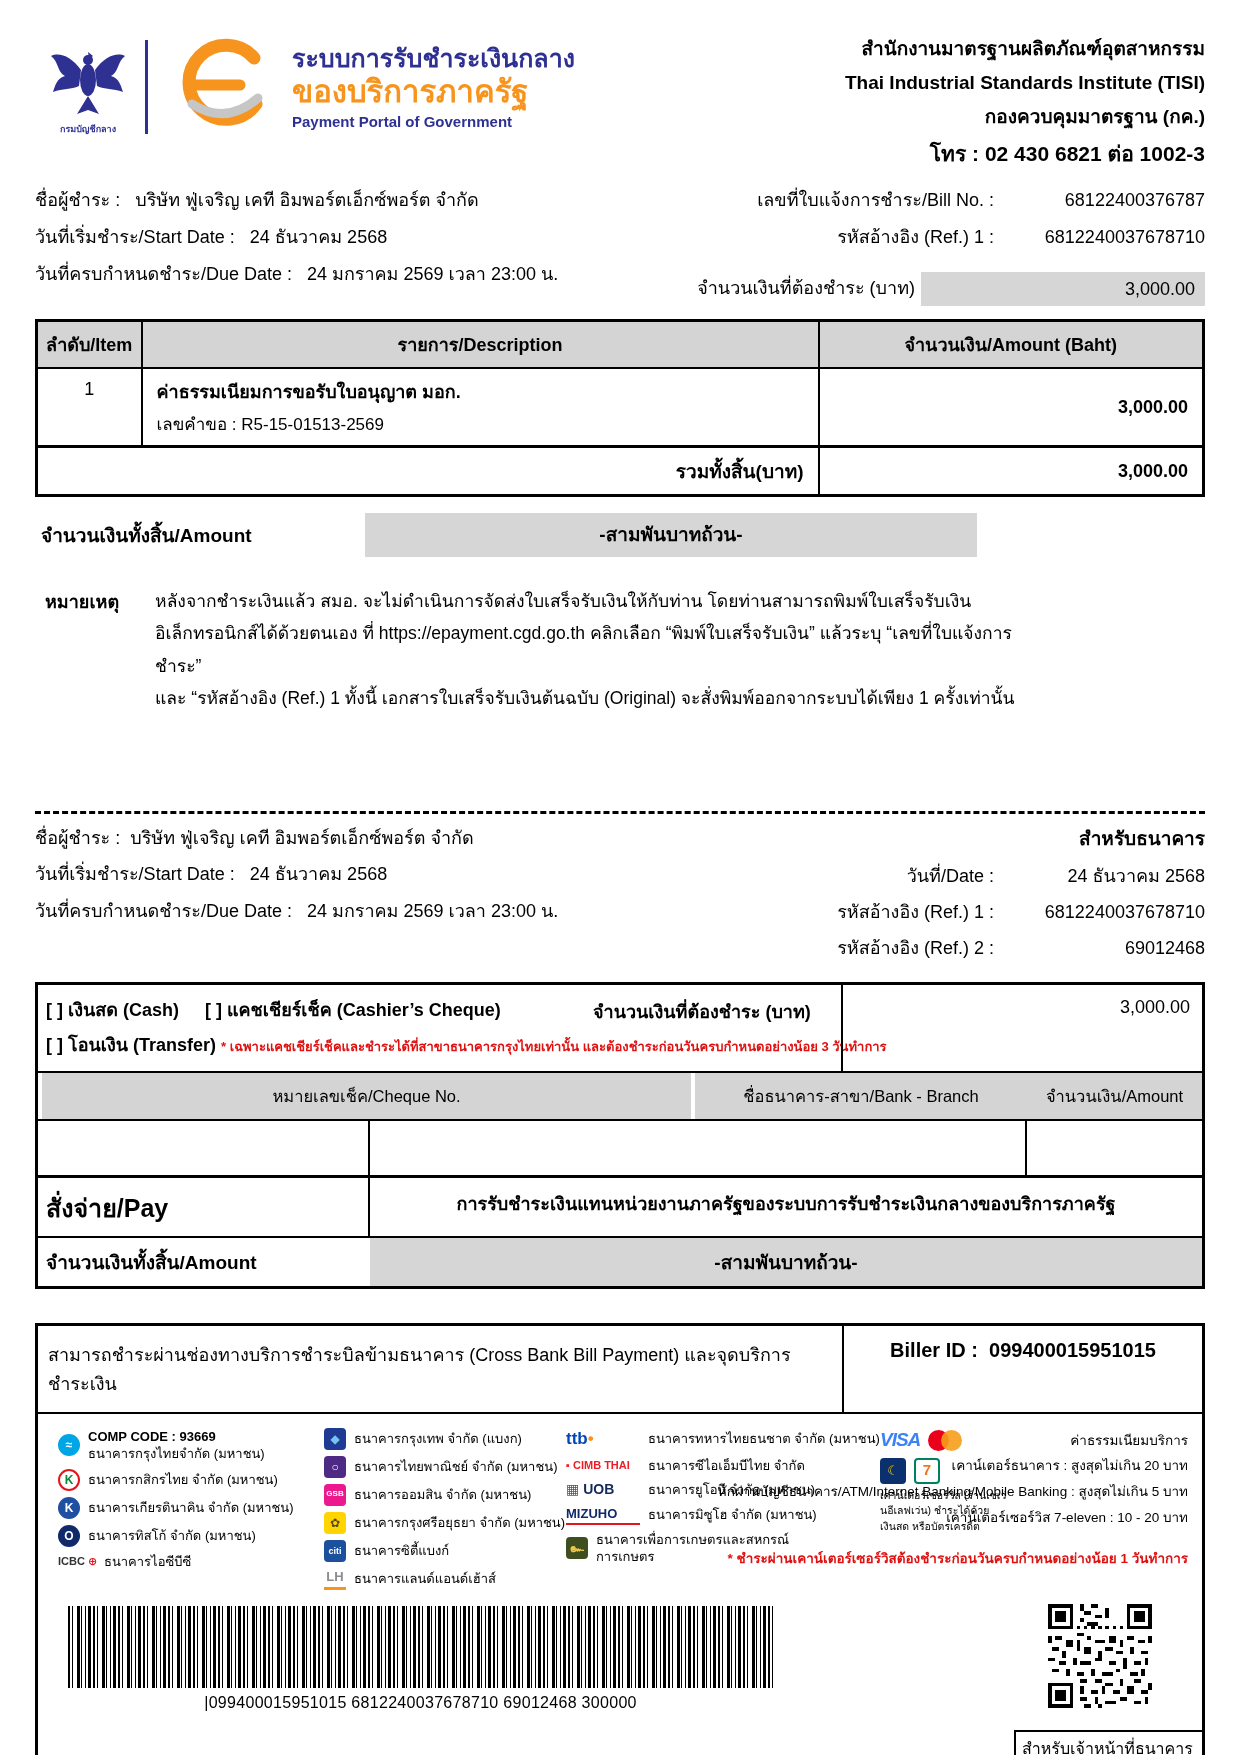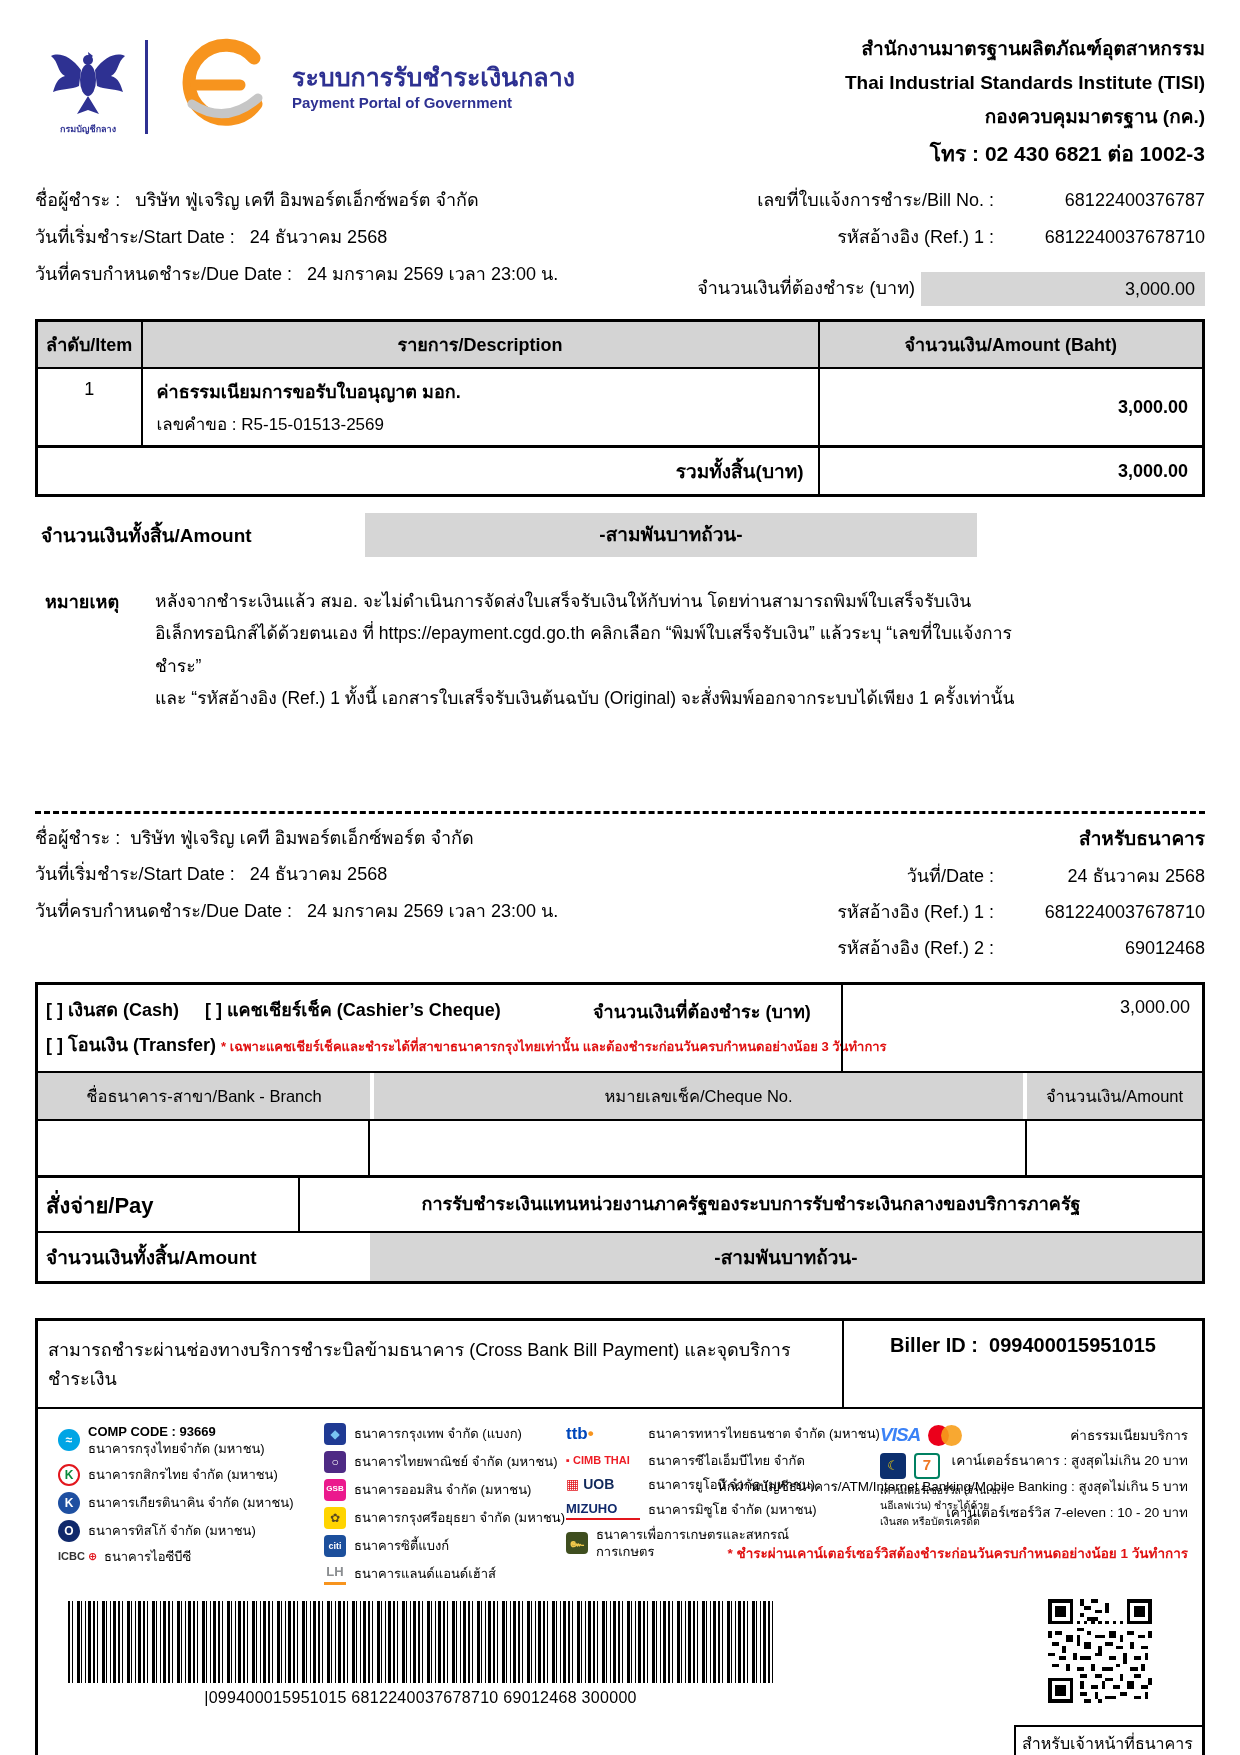--- a/index.html
+++ b/index.html
@@ -71,21 +71,21 @@
   .gh-row { display:flex; border-top:2.5px solid #000; }
   .gh { background:#d4d4d4; text-align:center; font-size:16.5px; padding:10px 0; }
   .gh1 { width:332px; }
   .gh2 { flex:1; margin:0 4px; }
   .gh3 { width:175px; }
   .er-row { display:flex; height:56px; border-top:2px solid #000; }
   .er1 { width:332px; border-right:2px solid #000; }
   .er2 { flex:1; border-right:2px solid #000; }
   .er3 { width:175px; }
   .pay-row { display:flex; border-top:3px solid #000; }
-  .pr1 { width:262px; border-right:2.5px solid #000; font-weight:bold; font-size:22px; padding:10px 0 8px 8px; }
+  .pr1 { width:332px; border-right:2.5px solid #000; font-weight:bold; font-size:25px; padding:10px 0 8px 8px; }
   .pr2 { flex:1; text-align:center; font-weight:bold; font-size:18px; padding:11px 10px 8px 10px; }
   .wr-row { display:flex; border-top:2.5px solid #000; }
   .wr1 { width:332px; font-weight:bold; font-size:19px; padding:9px 0 9px 8px; }
   .wr2 { flex:1; background:#d6d6d6; text-align:center; font-weight:bold; font-size:19px; padding:9px 0; }
 
   
   .cbbox { border:3px solid #000; margin-top:34px; }
   .cb-top { display:flex; border-bottom:2.5px solid #000; }
   .cb-channel { flex:1; font-size:18px; padding:14px 10px 14px 10px; }
   .cb-biller { width:360px; border-left:2.5px solid #000; text-align:center; font-weight:bold; font-size:20px; padding-top:13px; }
@@ -150,20 +150,21 @@
       <div class="logo-divider"></div>
       <span>
         <svg width="112" height="94" viewBox="0 0 112 94">
           <path d="M90 20 A37 37 0 1 0 92 66" fill="none" stroke="#f7941e" stroke-width="13" stroke-linecap="round"></path>
           <path d="M32 47 h44" stroke="#f7941e" stroke-width="11" stroke-linecap="round"></path>
           <path d="M28 66 q34 22 66 -6" fill="none" stroke="#c6c6c6" stroke-width="9" stroke-linecap="round"></path>
         </svg>
       </span>
       <div class="pp-text">
         <div class="pp-line1">ระบบการรับชำระเงินกลาง</div>
+        <div class="pp-line2">ของบริการภาครัฐ</div>
         <div class="pp-line3">Payment Portal of Government</div>
       </div>
     </div>
     <div class="org">
       <div>สำนักงานมาตรฐานผลิตภัณฑ์อุตสาหกรรม</div>
       <div>Thai Industrial Standards Institute (TISI)</div>
       <div>กองควบคุมมาตรฐาน (กค.)</div>
       <div class="phone">โทร : 02 430 6821 ต่อ 1002-3</div>
     </div>
   </div>
@@ -277,22 +278,22 @@
         </div>
         <div class="chk-line">
           <span>[ ] โอนเงิน (Transfer)</span>
           <span class="red-note">* เฉพาะแคชเชียร์เช็คและชำระได้ที่สาขาธนาคารกรุงไทยเท่านั้น และต้องชำระก่อนวันครบกำหนดอย่างน้อย 3 วันทำการ</span>
         </div>
       </div>
       <div class="pb-amtlbl">จำนวนเงินที่ต้องชำระ (บาท)</div>
       <div class="pb-amtcell">3,000.00</div>
     </div>
     <div class="gh-row">
+      <div class="gh gh2">หมายเลขเช็ค/Cheque No.</div>
       <div class="gh gh1">ชื่อธนาคาร-สาขา/Bank - Branch</div>
-      <div class="gh gh2">หมายเลขเช็ค/Cheque No.</div>
       <div class="gh gh3">จำนวนเงิน/Amount</div>
     </div>
     <div class="er-row">
       <div class="er1"></div>
       <div class="er2"></div>
       <div class="er3"></div>
     </div>
     <div class="pay-row">
       <div class="pr1">สั่งจ่าย/Pay</div>
       <div class="pr2">การรับชำระเงินแทนหน่วยงานภาครัฐของระบบการรับชำระเงินกลางของบริการภาครัฐ</div>

